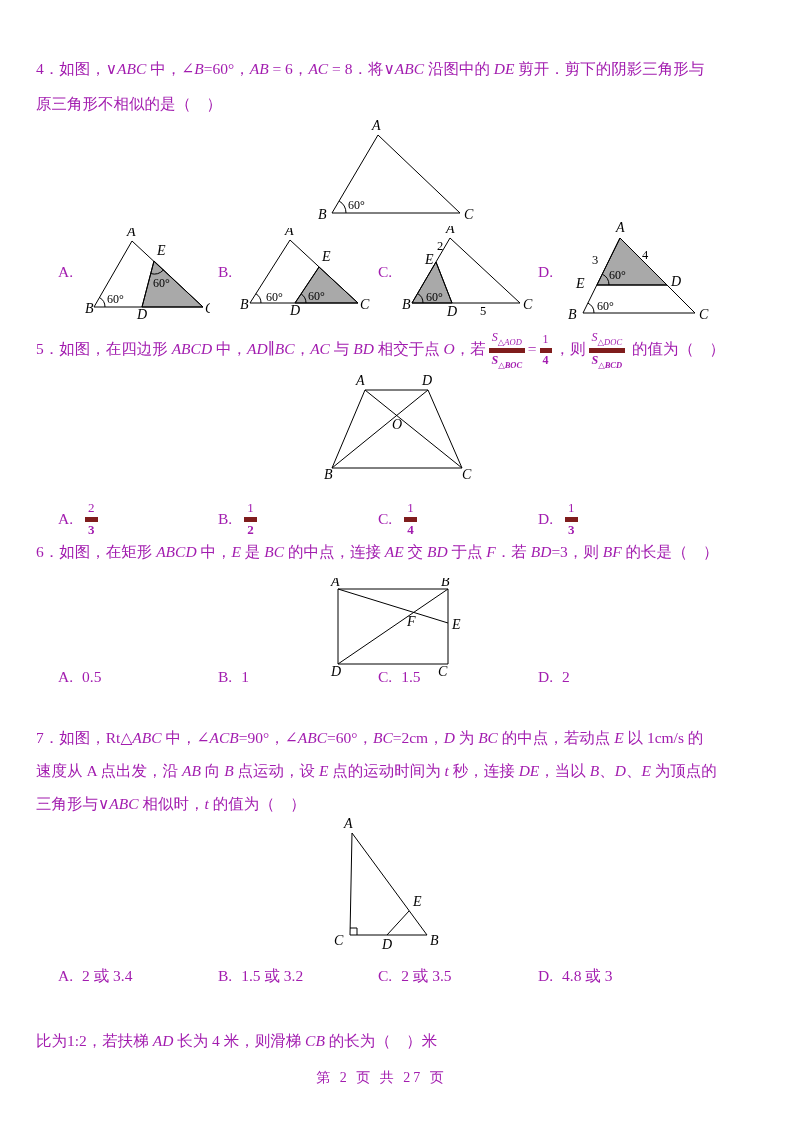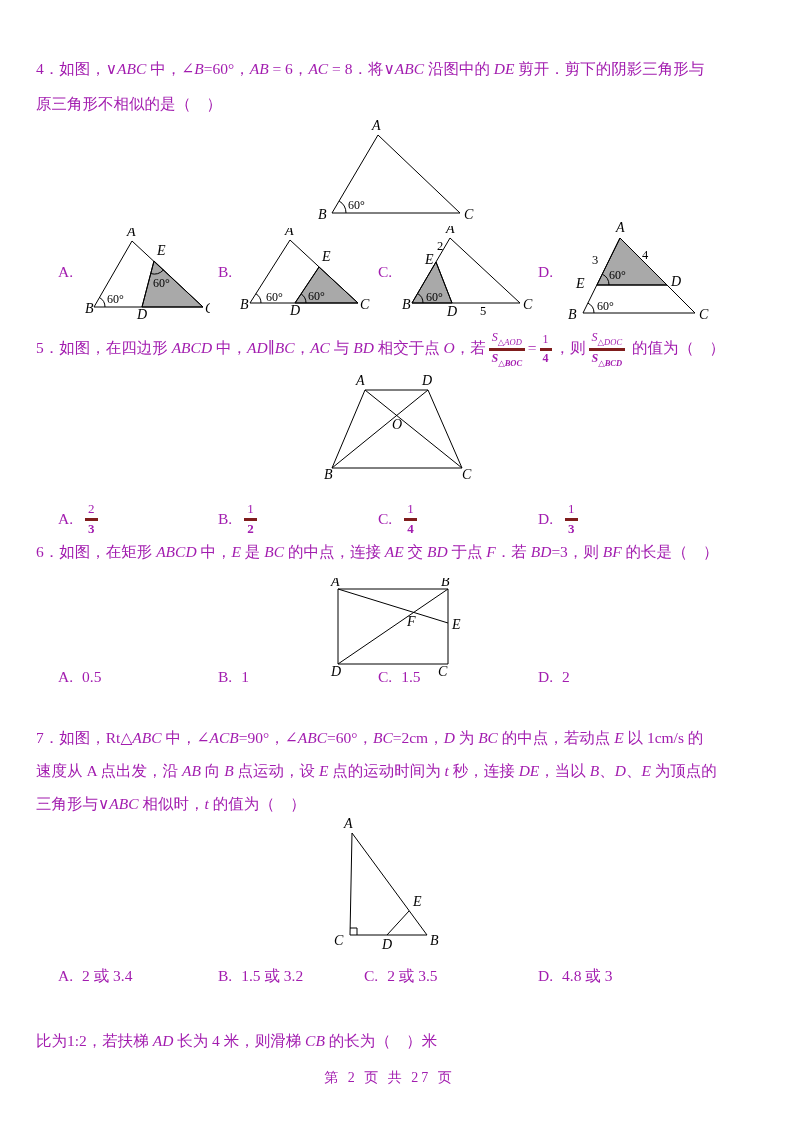--- a/index.html
+++ b/index.html
@@ -2,35 +2,35 @@
 <html><head>
 <meta charset="utf-8">
 <style>
   html,body{margin:0;padding:0;background:#888;}
   .page{position:relative;width:793px;height:1122px;background:#ffffff;
         font-family:"Liberation Serif","DejaVu Serif",serif;color:#a21caf;overflow:hidden;}
   .tl{position:absolute;left:36px;font-size:15.5px;line-height:20px;white-space:nowrap;}
   .it{font-style:italic;}
   .sb{font-size:8.5px;font-style:italic;vertical-align:-3.5px;}
   .frac{display:inline-block;vertical-align:middle;text-align:center;font-size:13px;line-height:1.15;margin:0 3px;}
-  .frac .num{display:block;border-bottom:3px solid #7f1d1d;padding:0 3px 1px;}
+  .frac .num{display:block;border-bottom:5px solid #7f1d1d;padding:0 3px 1px;}
   .frac .den{display:block;padding-top:1px;font-weight:bold;}
   .tl .frac{font-size:12px;}
   .optrow{position:absolute;left:0;width:793px;}
   .optletter{font-size:15.5px;margin-right:9px;}
   .optcell{position:absolute;font-size:15.5px;line-height:20px;white-space:nowrap;}
   .q5cell{position:absolute;display:flex;align-items:center;height:40px;font-size:15.5px;}
   .fig{position:absolute;}
   .ln{fill:none;stroke:#000;stroke-width:1;}
   .shade{fill:#a9a9a9;stroke:#000;stroke-width:1;}
   svg text{font-family:"Liberation Serif","DejaVu Serif",serif;fill:#000;}
   .vlb{font-size:14px;font-style:italic;}
   .alb{font-size:12px;}
   .nlb{font-size:12.5px;}
-  .footer{position:absolute;left:12px;top:1069px;width:755px;text-align:center;font-size:14px;letter-spacing:3px;}
+  .footer{position:absolute;left:4px;top:1069px;width:755px;text-align:center;font-size:14px;letter-spacing:3px;}
 </style>
 </head>
 <body>
 
 <div class="page">
 
   <div class="tl" style="top:59px">4．如图，∨<span class="it">ABC</span> 中，∠<span class="it">B</span>=60°，<span class="it">AB</span> = 6，<span class="it">AC</span> = 8．将∨<span class="it">ABC</span> 沿图中的 <span class="it">DE</span> 剪开．剪下的阴影三角形与</div>
   <div class="tl" style="top:94px">原三角形不相似的是（　）</div>
 
   <svg class="fig" style="left:300px;top:115px" width="185" height="108">
@@ -187,21 +187,21 @@
     <text class="vlb" x="14" y="10">A</text>
     <text class="vlb" x="4" y="127">C</text>
     <text class="vlb" x="100" y="127">B</text>
     <text class="vlb" x="52" y="131">D</text>
     <text class="vlb" x="83" y="88">E</text>
   </svg>
 
   <div class="optrow" style="top:966px;height:24px">
     <span class="optcell" style="left:58px"><span class="optletter">A.</span><span>2 或 3.4</span></span>
     <span class="optcell" style="left:218px"><span class="optletter">B.</span><span>1.5 或 3.2</span></span>
-    <span class="optcell" style="left:364px"><span class="optletter">C.</span><span>2 或 3.5</span></span>
+    <span class="optcell" style="left:378px"><span class="optletter">C.</span><span>2 或 3.5</span></span>
     <span class="optcell" style="left:538px"><span class="optletter">D.</span><span>4.8 或 3</span></span>
   </div>
 
   <div class="tl" style="top:1031px">比为1:2，若扶梯 <span class="it">AD</span> 长为 4 米，则滑梯 <span class="it">CB</span> 的长为（　）米</div>
 
   <div class="footer">第 2 页 共 27 页</div>
 
 </div>
 
 </body></html>

